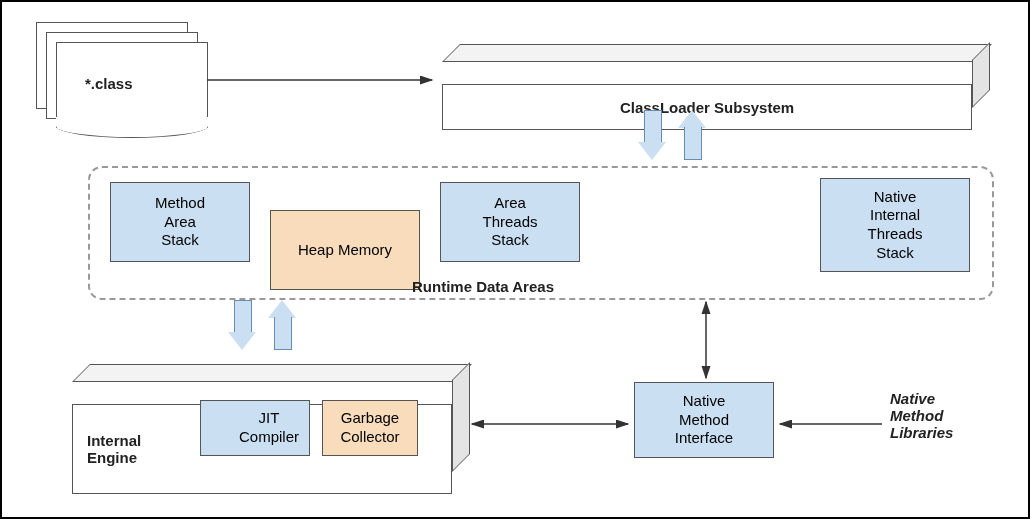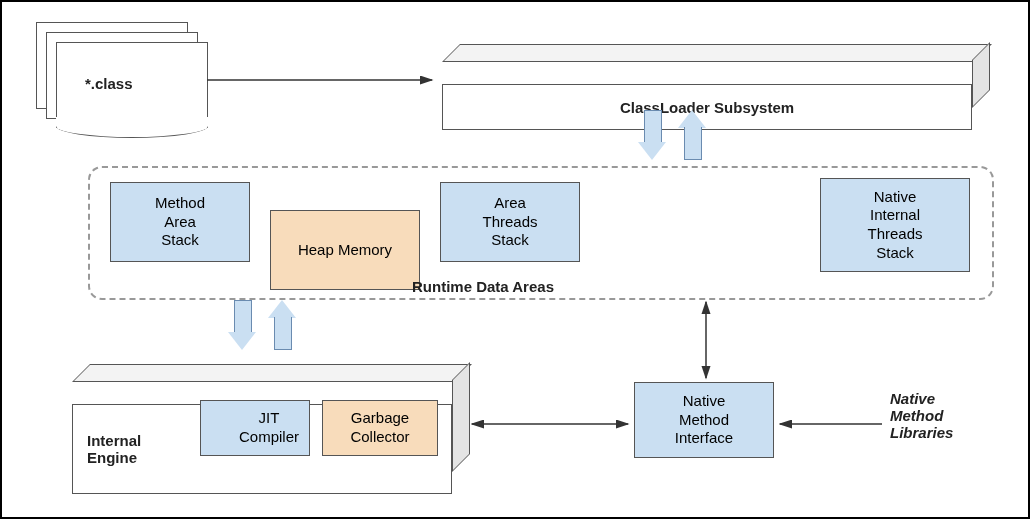--- a/index.html
+++ b/index.html
@@ -220,21 +220,21 @@
     <div class="side" style="left:380px; top:16px; width:16px; height:90px;"></div>
     <div class="front" style="left:0; top:16px; width:380px; height:90px;">
       <span class="label" style="white-space:pre-line">Internal
 Engine</span>
     </div>
   </div>
   <div class="box blue" style="left:198px; top:398px; width:110px; height:56px;padding-left:32px;">
     <span style="white-space:pre-line">JIT
 Compiler</span>
   </div>
-  <div class="box orange" style="left:320px; top:398px; width:116px; height:56px;">
+  <div class="box orange" style="left:320px; top:398px; width:96px; height:56px;">
     <span style="white-space:pre-line">Garbage
 Collector</span>
   </div>
 
   <div class="box blue" style="left:632px; top:380px; width:140px; height:76px;">
     <span style="white-space:pre-line">Native
 Method
 Interface</span>
   </div>
 

